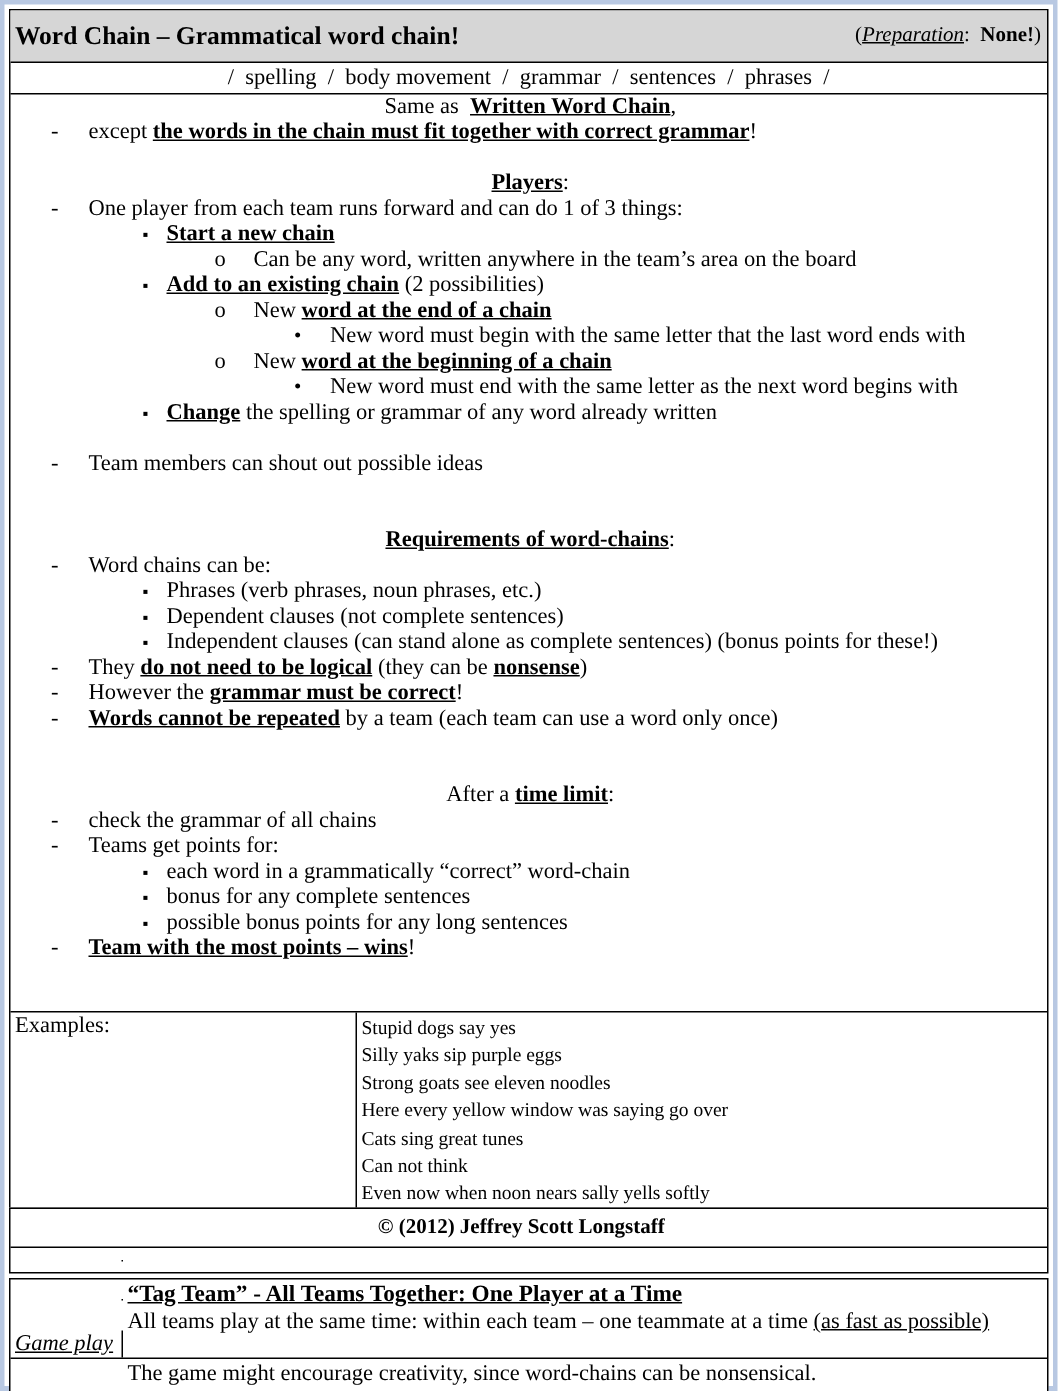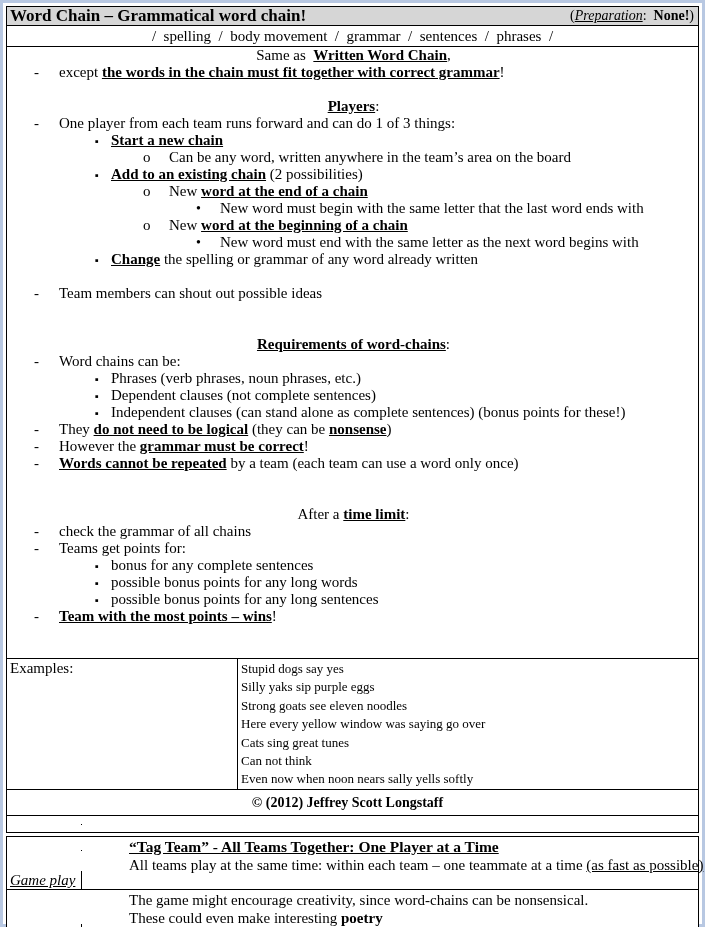--- a/index.html
+++ b/index.html
@@ -13,21 +13,21 @@
   .doc {
     position:absolute; top:3px; left:3px; width:699px; height:921px;
     background:#ffffff;
   }
   .tbl { border:1px solid #000; margin-left:3px; margin-right:3px; background:#fff; }
   .main-tbl { margin-top:3px; }
   .row { box-sizing:border-box; }
 
   
   .hdr-row {
-    height:19px; background:#d6d6d6; border-bottom:1px solid #000;
+    height:35px; background:#d6d6d6; border-bottom:1px solid #000;
     display:flex; justify-content:space-between; align-items:center;
     padding:0 4px 0 3px;
   }
   .hdr-title { font-size:17px; font-weight:bold; white-space:pre; }
   .hdr-prep { font-size:14px; white-space:pre; }
   .tags-row {
     height:21px; border-bottom:1px solid #000; text-align:center;
     font-size:15px; line-height:21px; white-space:pre;
   }
 
@@ -63,21 +63,21 @@
   .cr-row { display:flex; }
   .left-cell { width:75px; border-right:1px solid #000; padding:1px 0 0 3px; font-size:15px; box-sizing:border-box; flex:none;margin-top:34px; }
   .cr-right { flex:1; text-align:center; font-size:14px; font-weight:bold; line-height:25px; padding-right:85px; }
   .cr-row1 { height:26px; border-bottom:1px solid #000; }
   .cr-row2 { height:16px; }
 
   
   .nt-tbl { margin-top:3px; }
   .nt-row { display:flex; }
   .nt-row + .nt-row { border-top:1px solid #000;justify-content:flex-end; }
-  .nt-content { flex:1; padding:1px 2px 1px 3px;margin-left:44px; }
+  .nt-content { flex:1; padding:1px 2px 1px 3px; }
   .nt-line { font-size:15px; line-height:18px; white-space:pre; }
   .gp-title { font-size:15.5px; }
   .lbl { font-style:italic; text-decoration:underline; }
 </style>
 </head>
 <body>
 
 <div class="doc">
 
   <div class="tbl main-tbl">
@@ -110,22 +110,22 @@
         <div class="line lvl2"><span class="bullet bl2">▪</span><span class="seg">Dependent clauses (not complete sentences)</span></div>
         <div class="line lvl2"><span class="bullet bl2">▪</span><span class="seg">Independent clauses (can stand alone as complete sentences) (bonus points for these!)</span></div>
         <div class="line lvl1"><span class="bullet bl1">-</span><span class="seg">They </span><span class="seg b u">do not need to be logical</span><span class="seg"> (they can be </span><span class="seg b u">nonsense</span><span class="seg">)</span></div>
         <div class="line lvl1"><span class="bullet bl1">-</span><span class="seg">However the </span><span class="seg b u">grammar must be correct</span><span class="seg">!</span></div>
         <div class="line lvl1"><span class="bullet bl1">-</span><span class="seg b u">Words cannot be repeated</span><span class="seg"> by a team (each team can use a word only once)</span></div>
         <div class="line spacer"></div>
         <div class="line spacer"></div>
         <div class="line lvl0"><span class="seg">After a </span><span class="seg b u">time limit</span><span class="seg">:</span></div>
         <div class="line lvl1"><span class="bullet bl1">-</span><span class="seg">check the grammar of all chains</span></div>
         <div class="line lvl1"><span class="bullet bl1">-</span><span class="seg">Teams get points for:</span></div>
+        <div class="line lvl2"><span class="bullet bl2">▪</span><span class="seg">each word in a grammatically “correct” word-chain</span></div>
         <div class="line lvl2"><span class="bullet bl2">▪</span><span class="seg">bonus for any complete sentences</span></div>
-        <div class="line lvl2"><span class="bullet bl2">▪</span><span class="seg">possible bonus points for any long words</span></div>
         <div class="line lvl2"><span class="bullet bl2">▪</span><span class="seg">possible bonus points for any long sentences</span></div>
         <div class="line lvl1"><span class="bullet bl1">-</span><span class="seg b u">Team with the most points – wins</span><span class="seg">!</span></div>
         <div class="line spacer"></div>
       </div>
     <div class="row ex-row">
       <div class="ex-label">Examples:</div>
       <div class="ex-content" id="examples-lines">
           <div class="ex-line">Stupid dogs say yes</div>
           <div class="ex-line">Silly yaks sip purple eggs</div>
           <div class="ex-line">Strong goats see eleven noodles</div>

